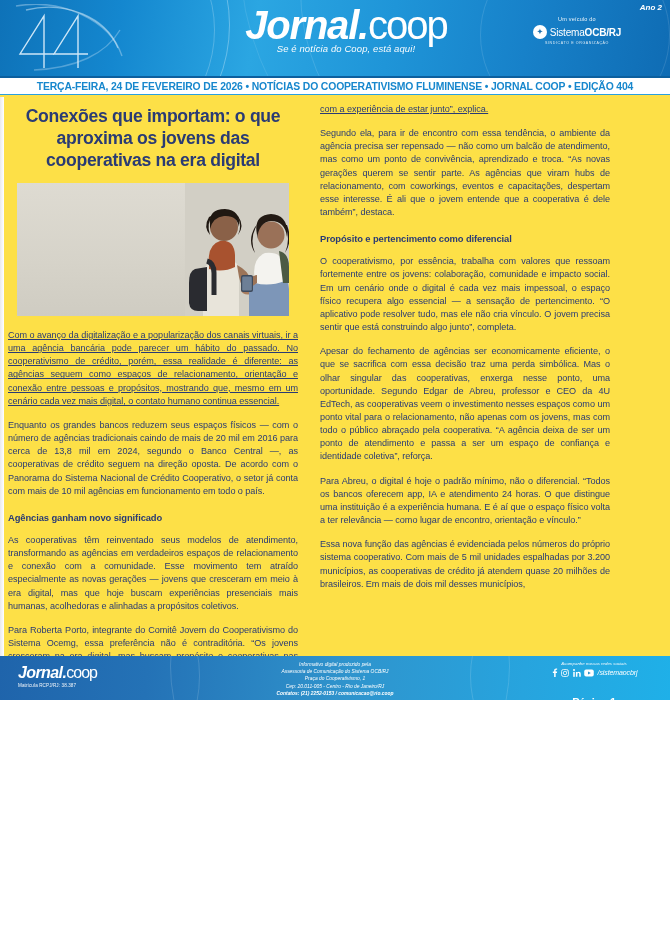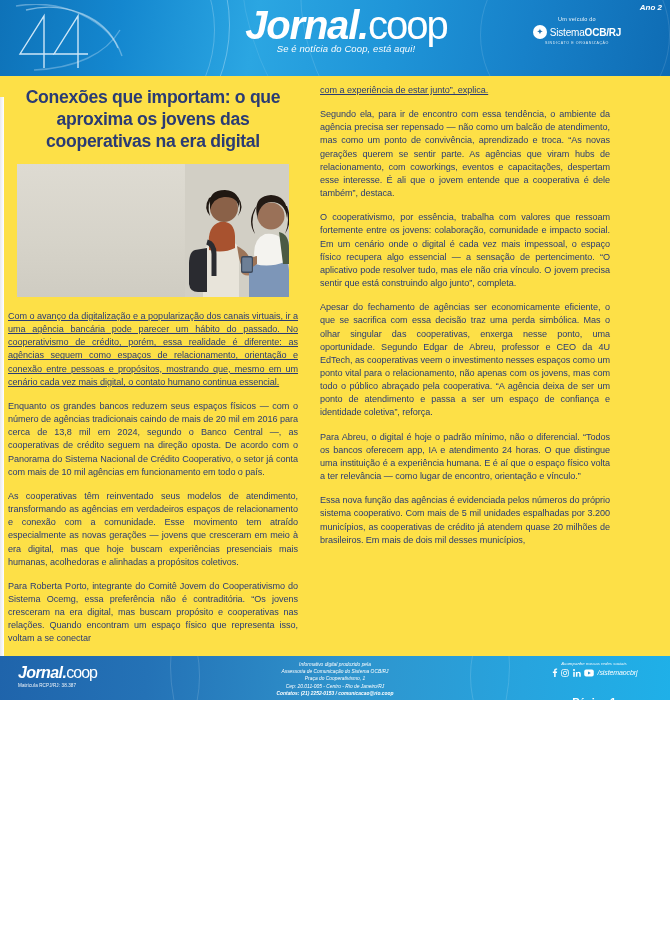--- a/index.html
+++ b/index.html
@@ -273,20 +273,23 @@
       <div class="ocb-row">
         <span class="ocb-seal">✦</span>
         <span class="ocb-text"><span>Sistema</span><b>OCB/RJ</b></span>
       </div>
       <div class="ocb-sub">SINDICATO E ORGANIZAÇÃO</div>
     </div>
 
     <div class="ano-tag">Ano 2</div>
   </header>
 
+  <div class="datebar">
+    <span class="datebar-text">TERÇA-FEIRA, 24 DE FEVEREIRO DE 2026 • NOTÍCIAS DO COOPERATIVISMO FLUMINENSE • JORNAL COOP • EDIÇÃO 404</span>
+  </div>
 
   <div class="edge-line"></div>
 
   <main class="content">
 
     <section class="col left">
       <h1 class="headline">Conexões que importam: o que aproxima os jovens das cooperativas na era digital</h1>
 
       <figure class="figure">
         <svg class="fig-img" viewBox="0 0 272 133" preserveAspectRatio="xMidYMid slice">
@@ -327,27 +330,29 @@
             <path d="M240 92 Q230 94 226 100 Q222 106 228 108 Q234 104 240 100 Z" fill="#9c7458"></path>
           </g>
 
           <rect x="224" y="92" width="12" height="17" rx="2" fill="#3e4a5c"></rect>
           <rect x="225.2" y="93.5" width="9.6" height="14" rx="1.2" fill="#6d7f96"></rect>
         </svg>
       </figure>
 
       <p class="body">Com o avanço da digitalização e a popularização dos canais virtuais, ir a uma agência bancária pode parecer um hábito do passado. No cooperativismo de crédito, porém, essa realidade é diferente: as agências seguem como espaços de relacionamento, orientação e conexão entre pessoas e propósitos, mostrando que, mesmo em um cenário cada vez mais digital, o contato humano continua essencial.</p>
       <p class="body">Enquanto os grandes bancos reduzem seus espaços físicos — com o número de agências tradicionais caindo de mais de 20 mil em 2016 para cerca de 13,8 mil em 2024, segundo o Banco Central —, as cooperativas de crédito seguem na direção oposta. De acordo com o Panorama do Sistema Nacional de Crédito Cooperativo, o setor já conta com mais de 10 mil agências em funcionamento em todo o país.</p>
+      <h2 class="subhead">Agências ganham novo significado</h2>
       <p class="body">As cooperativas têm reinventado seus modelos de atendimento, transformando as agências em verdadeiros espaços de relacionamento e conexão com a comunidade. Esse movimento tem atraído especialmente as novas gerações — jovens que cresceram em meio à era digital, mas que hoje buscam experiências presenciais mais humanas, acolhedoras e alinhadas a propósitos coletivos.</p>
       <p class="body">Para Roberta Porto, integrante do Comitê Jovem do Cooperativismo do Sistema Ocemg, essa preferência não é contraditória. “Os jovens cresceram na era digital, mas buscam propósito e cooperativas nas relações. Quando encontram um espaço físico que representa isso, voltam a se conectar</p>
     </section>
 
     <section class="col right">
       <p class="body first">com a experiência de estar junto”, explica.</p>
       <p class="body">Segundo ela, para ir de encontro com essa tendência, o ambiente da agência precisa ser repensado — não como um balcão de atendimento, mas como um ponto de convivência, aprendizado e troca. “As novas gerações querem se sentir parte. As agências que viram hubs de relacionamento, com coworkings, eventos e capacitações, despertam esse interesse. É ali que o jovem entende que a cooperativa é dele também”, destaca.</p>
+      <h2 class="subhead">Propósito e pertencimento como diferencial</h2>
       <p class="body">O cooperativismo, por essência, trabalha com valores que ressoam fortemente entre os jovens: colaboração, comunidade e impacto social. Em um cenário onde o digital é cada vez mais impessoal, o espaço físico recupera algo essencial — a sensação de pertencimento. “O aplicativo pode resolver tudo, mas ele não cria vínculo. O jovem precisa sentir que está construindo algo junto”, completa.</p>
       <p class="body">Apesar do fechamento de agências ser economicamente eficiente, o que se sacrifica com essa decisão traz uma perda simbólica. Mas o olhar singular das cooperativas, enxerga nesse ponto, uma oportunidade. Segundo Edgar de Abreu, professor e CEO da 4U EdTech, as cooperativas veem o investimento nesses espaços como um ponto vital para o relacionamento, não apenas com os jovens, mas com todo o público abraçado pela cooperativa. “A agência deixa de ser um ponto de atendimento e passa a ser um espaço de confiança e identidade coletiva”, reforça.</p>
       <p class="body">Para Abreu, o digital é hoje o padrão mínimo, não o diferencial. “Todos os bancos oferecem app, IA e atendimento 24 horas. O que distingue uma instituição é a experiência humana. E é aí que o espaço físico volta a ter relevância — como lugar de encontro, orientação e vínculo.”</p>
       <p class="body">Essa nova função das agências é evidenciada pelos números do próprio sistema cooperativo. Com mais de 5 mil unidades espalhadas por 3.200 municípios, as cooperativas de crédito já atendem quase 20 milhões de brasileiros. Em mais de dois mil desses municípios,</p>
     </section>
   </main>
 
   <footer class="footer">
     <span class="swoosh" style="width:260px;height:260px;left:-60px;top:-110px;"></span>
     <span class="swoosh" style="width:340px;height:340px;left:170px;top:-160px;"></span>

